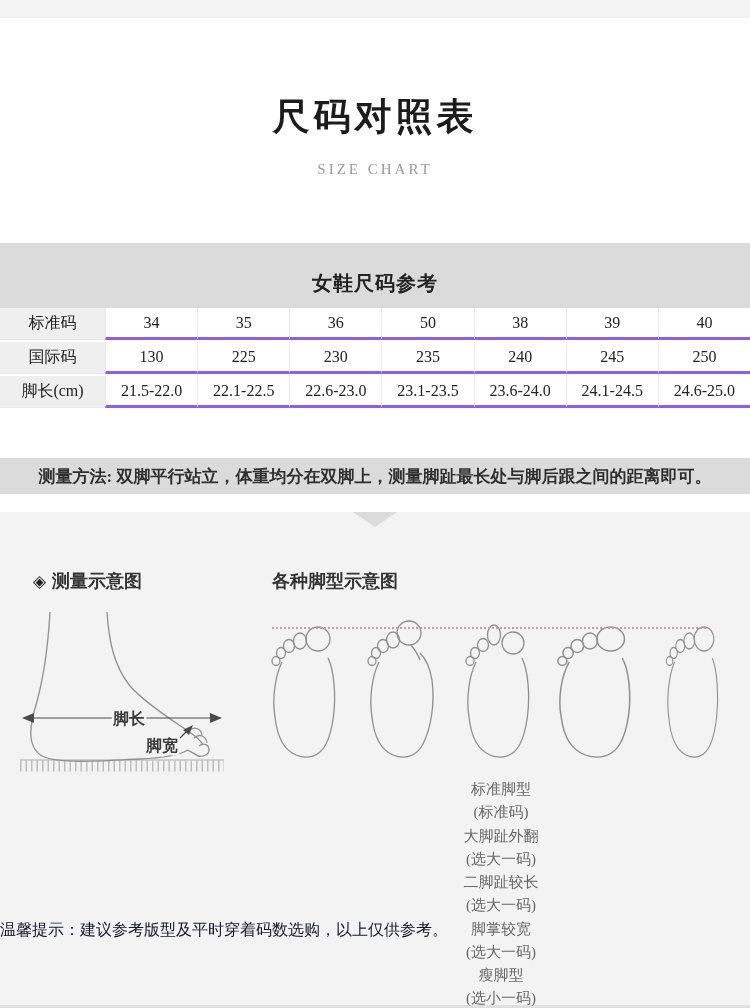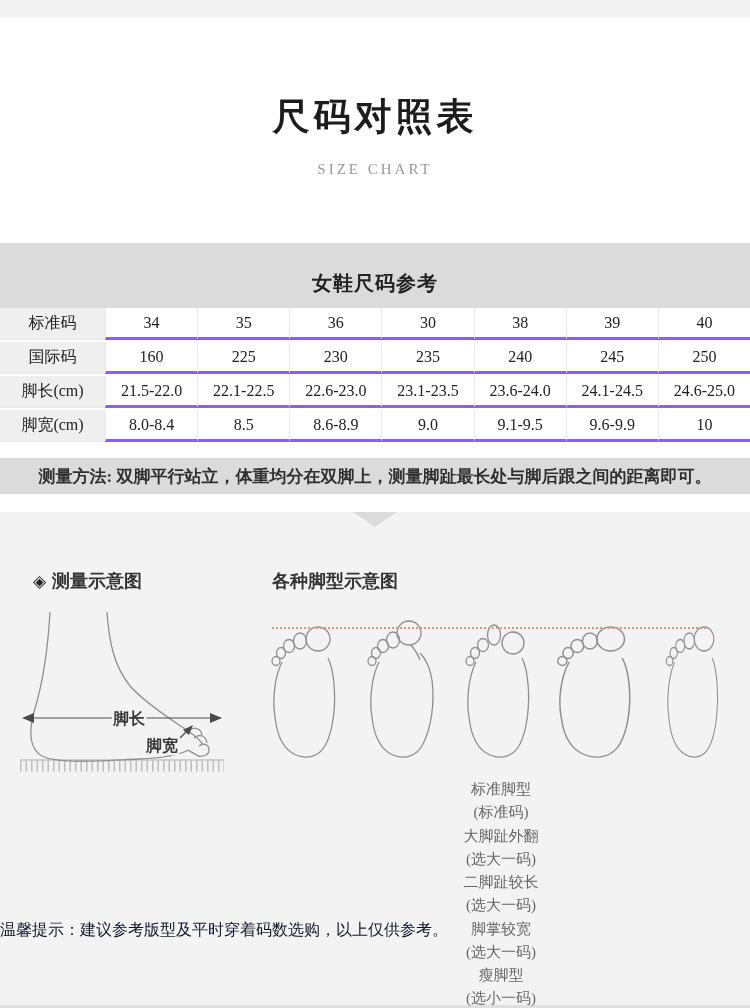--- a/index.html
+++ b/index.html
@@ -68,55 +68,45 @@
   <div class="sub-title">SIZE CHART</div>
 
   <div class="table-header">女鞋尺码参考</div>
 
   <div class="size-table">
     <div class="t-row">
       <div class="t-label">标准码</div>
       <div class="t-cell">34</div>
       <div class="t-cell">35</div>
       <div class="t-cell">36</div>
-      <div class="t-cell">30</div>
+      <div class="t-cell">50</div>
       <div class="t-cell">38</div>
       <div class="t-cell">39</div>
       <div class="t-cell">40</div>
     </div>
     <div class="t-row">
       <div class="t-label">国际码</div>
-      <div class="t-cell">160</div>
+      <div class="t-cell">130</div>
       <div class="t-cell">225</div>
       <div class="t-cell">230</div>
       <div class="t-cell">235</div>
       <div class="t-cell">240</div>
       <div class="t-cell">245</div>
       <div class="t-cell">250</div>
     </div>
     <div class="t-row">
       <div class="t-label">脚长(cm)</div>
       <div class="t-cell">21.5-22.0</div>
       <div class="t-cell">22.1-22.5</div>
       <div class="t-cell">22.6-23.0</div>
       <div class="t-cell">23.1-23.5</div>
       <div class="t-cell">23.6-24.0</div>
       <div class="t-cell">24.1-24.5</div>
       <div class="t-cell">24.6-25.0</div>
     </div>
-    <div class="t-row">
-      <div class="t-label">脚宽(cm)</div>
-      <div class="t-cell">8.0-8.4</div>
-      <div class="t-cell">8.5</div>
-      <div class="t-cell">8.6-8.9</div>
-      <div class="t-cell">9.0</div>
-      <div class="t-cell">9.1-9.5</div>
-      <div class="t-cell">9.6-9.9</div>
-      <div class="t-cell">10</div>
-    </div>
   </div>
 
   <div class="method-strip">测量方法: 双脚平行站立，体重均分在双脚上，测量脚趾最长处与脚后跟之间的距离即可。</div>
   <div class="lower-bg"></div>
   <div class="notch"></div>
 
   <div class="sec-title sec-measure">
     <span class="diamond">◈</span>
     <span>测量示意图</span>
   </div>

